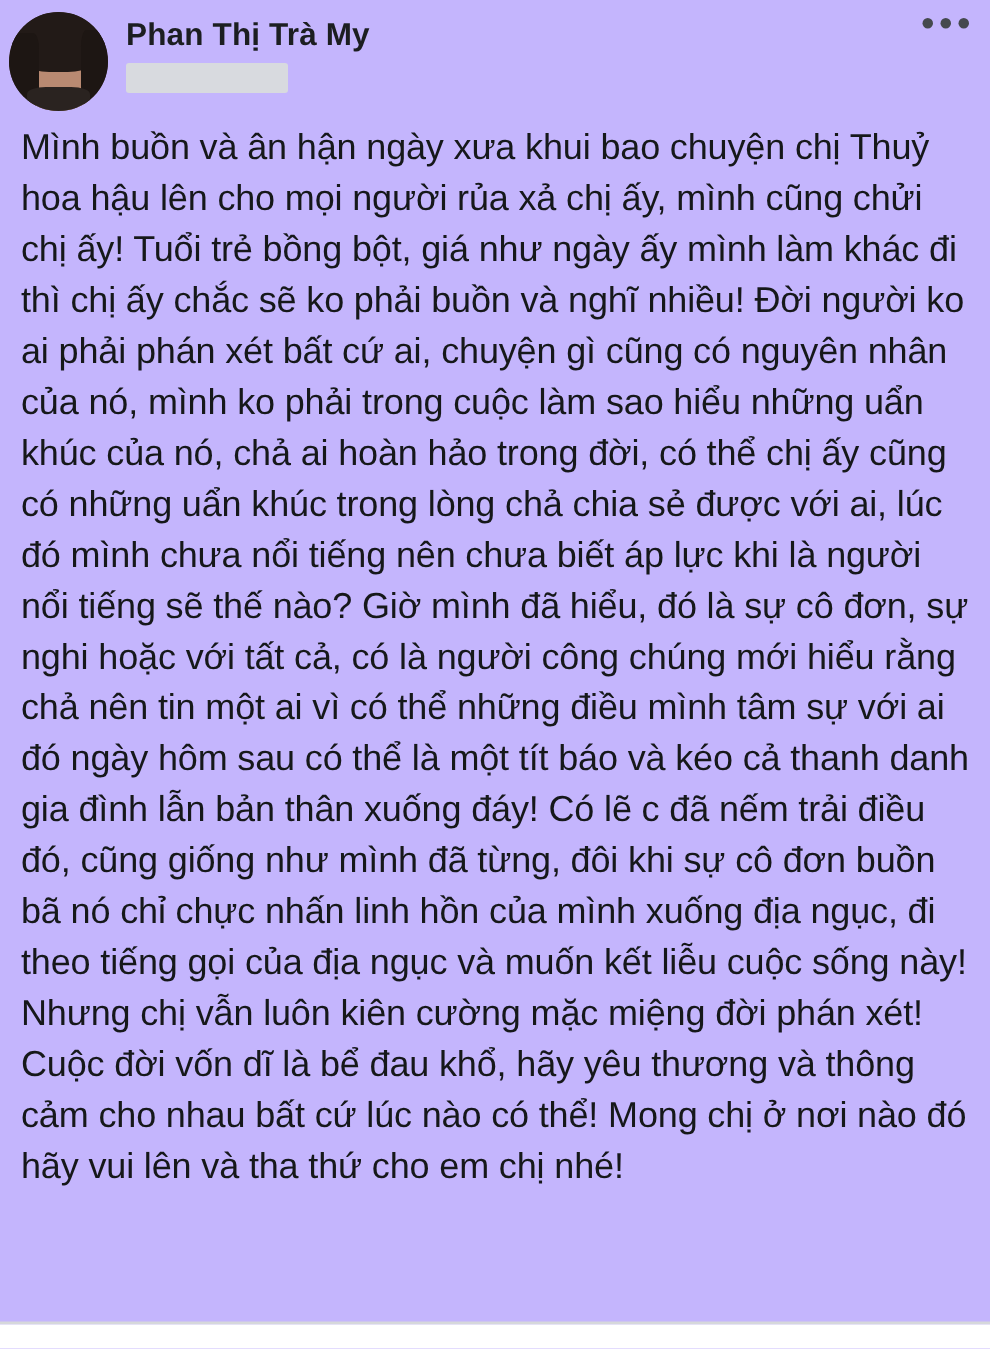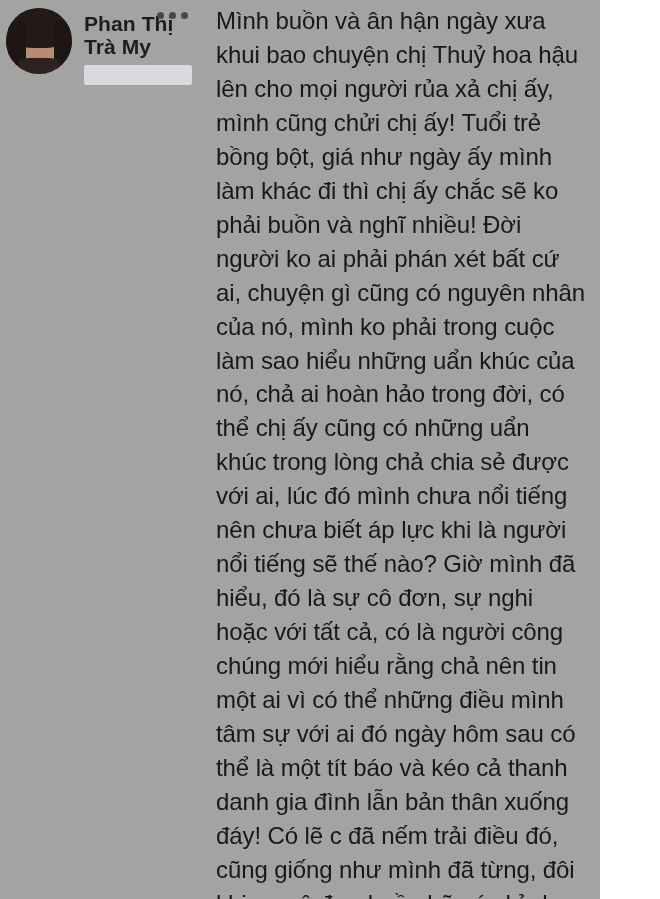--- a/index.html
+++ b/index.html
@@ -8,25 +8,26 @@
     background: #ffffff;
   }
   body {
     width: 660px;
     height: 899px;
     font-family: "Liberation Sans", sans-serif;
     color: #1c1e21;
     overflow: hidden;
   }
   .post {
-    width: 600px;
+    width: 660px;
     height: 899px;
     box-sizing: border-box;
-    background: #a3a3a3;
+    background: #c4b5fd;
     display: flex;
+    flex-direction: column;
   }
   .post-header {
     display: flex;
     align-items: flex-start;
     padding: 6px 10px 0 6px;
     position: relative;
     height: 78px;
     box-sizing: border-box;
   }
   .avatar {

